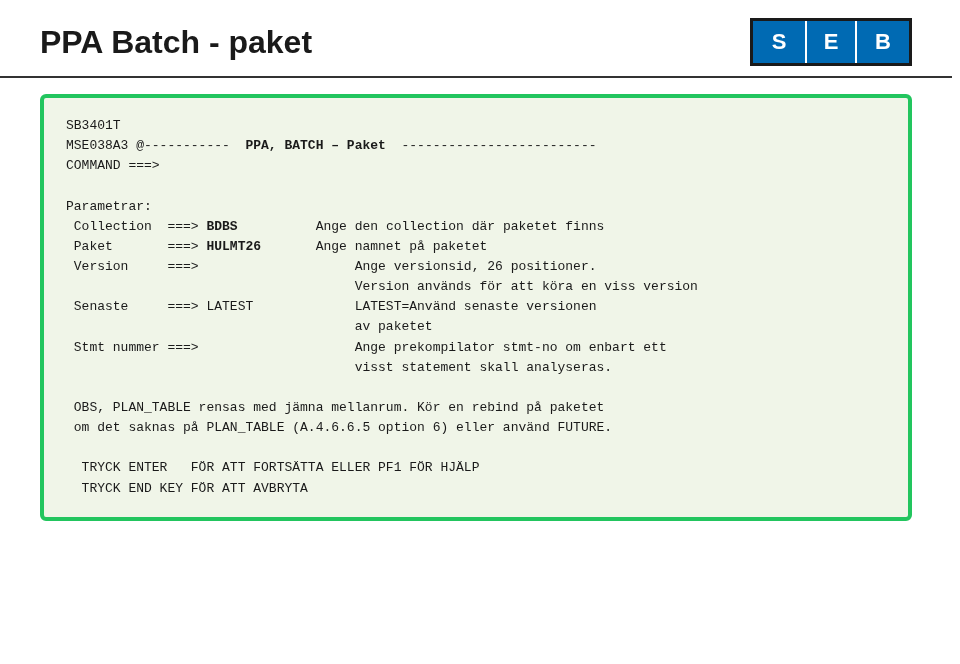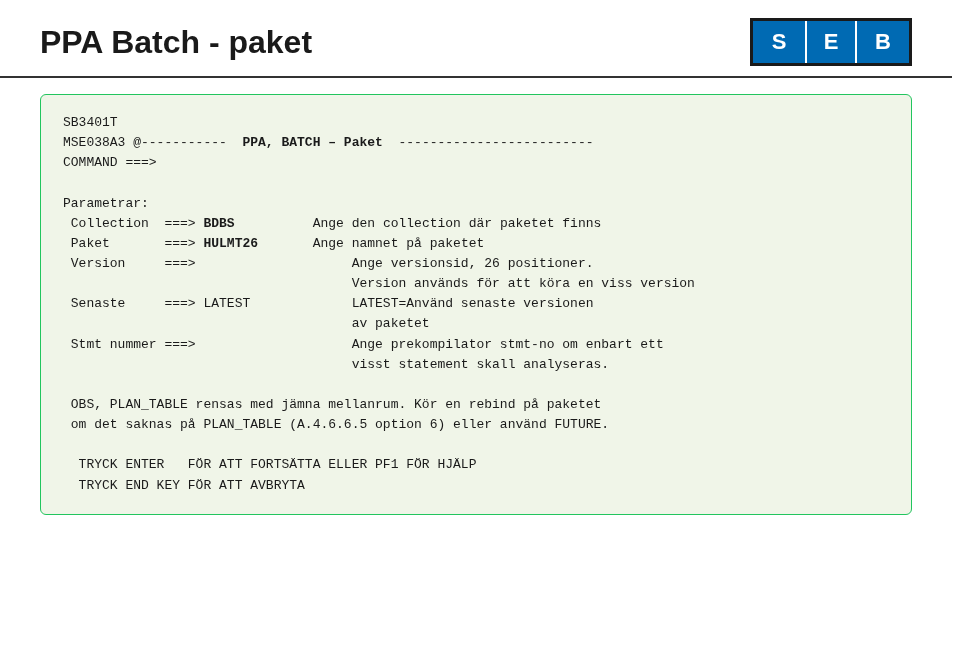--- a/index.html
+++ b/index.html
@@ -65,21 +65,21 @@
     }
 
     
     .main-content {
       padding: 0 40px;
     }
 
     
     .terminal-box {
       background: #f0f5e8;
-      border: 1px solid #22c55e;
+      border: 4px solid #22c55e;
       border-radius: 6px;
       padding: 18px 22px;
       margin-bottom: 16px;
     }
 
     .terminal-text {
       font-family: 'Courier New', Courier, monospace;
       font-size: 13px;
       line-height: 1.55;
       color: #1a1a1a;

